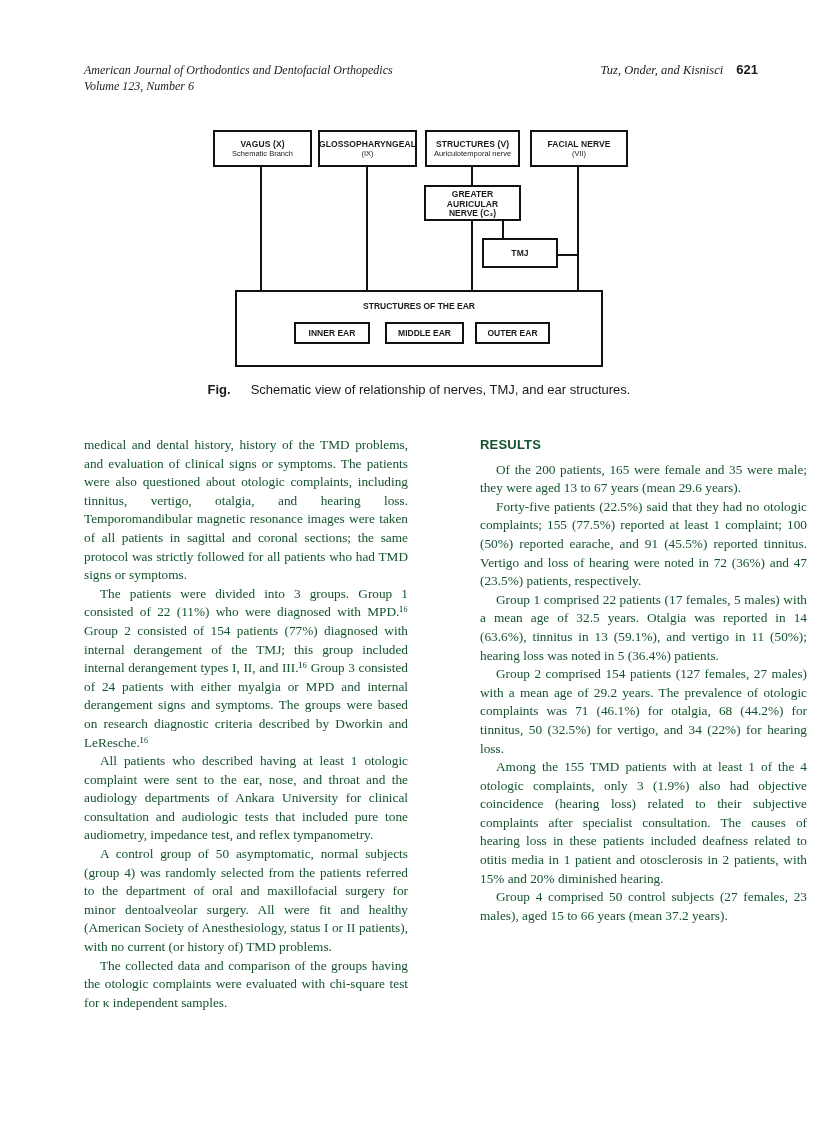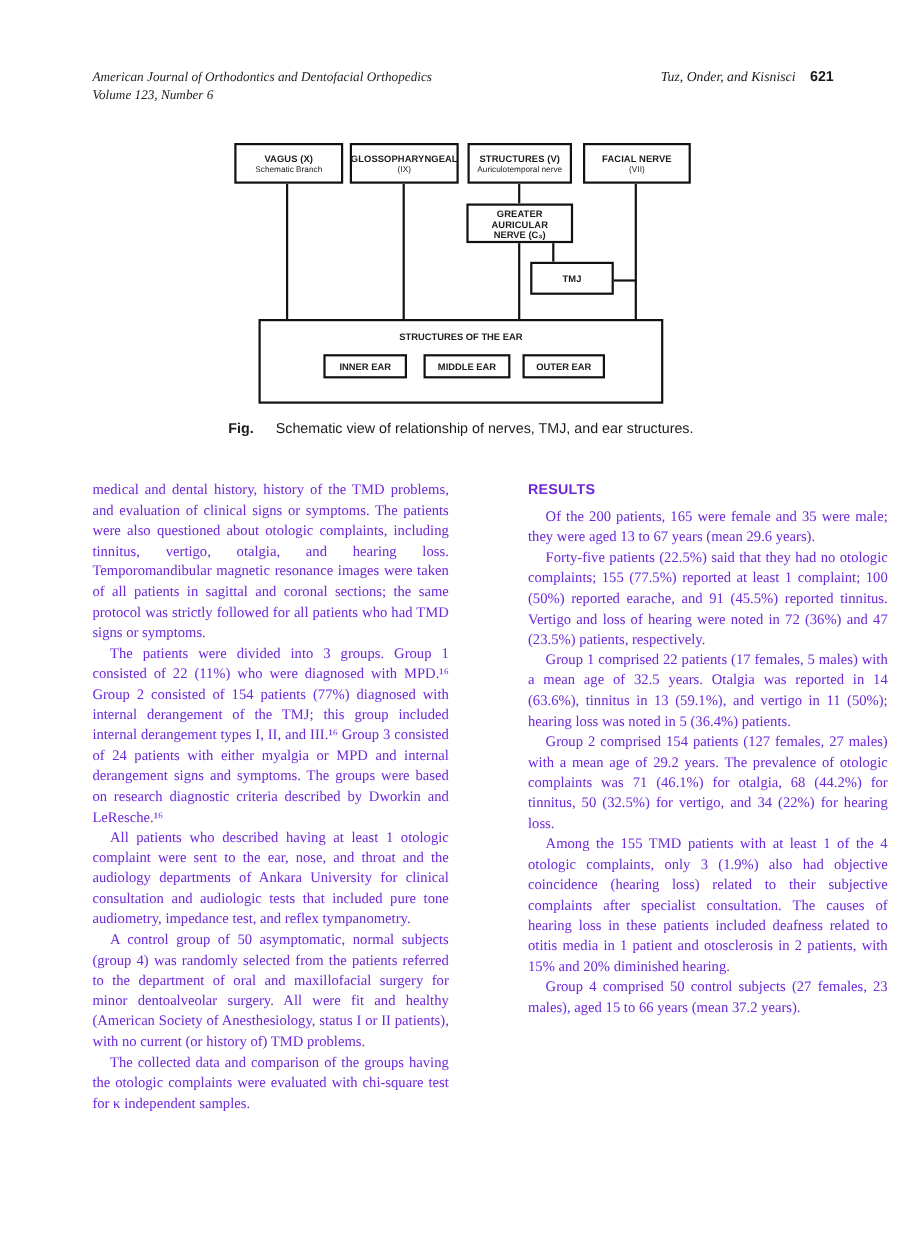--- a/index.html
+++ b/index.html
@@ -57,21 +57,21 @@
     text-align:center;
     font-family:"Liberation Sans","DejaVu Sans",sans-serif;
     font-size:13px; color:#1a1a1a;
   }
   .caption .cap-label { font-weight:bold; margin-right:20px; }
 
   
   .col {
     position:absolute; top:436px;
     font-size:13.3px; line-height:18.6px; text-align:justify;
-    color:#6d28d9;
+    color:#14532d;
   }
   .col-left  { left:84px;  width:324px; }
   .col-right { left:444px; width:327px;margin-left:36px; }
   .col p { text-indent:16px; }
   .col-left p:first-child { text-indent:0; }
   .results-heading {
     font-family:"Liberation Sans","DejaVu Sans",sans-serif;
     font-weight:bold; font-size:13px; letter-spacing:.2px;
     margin-bottom:6px; text-align:left;
   }

